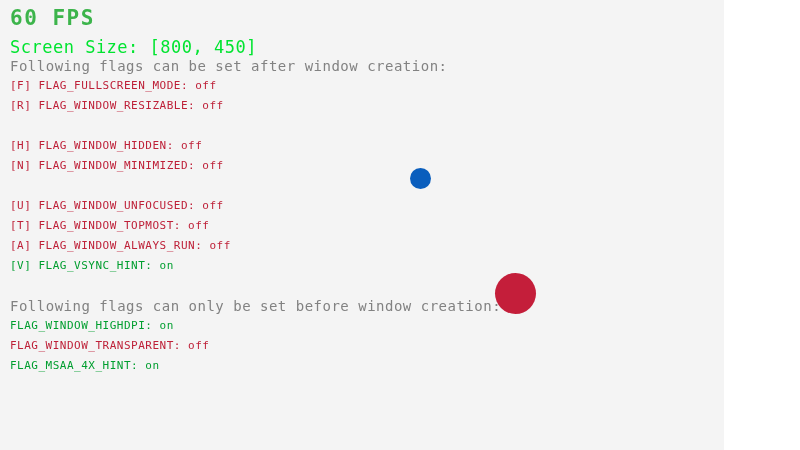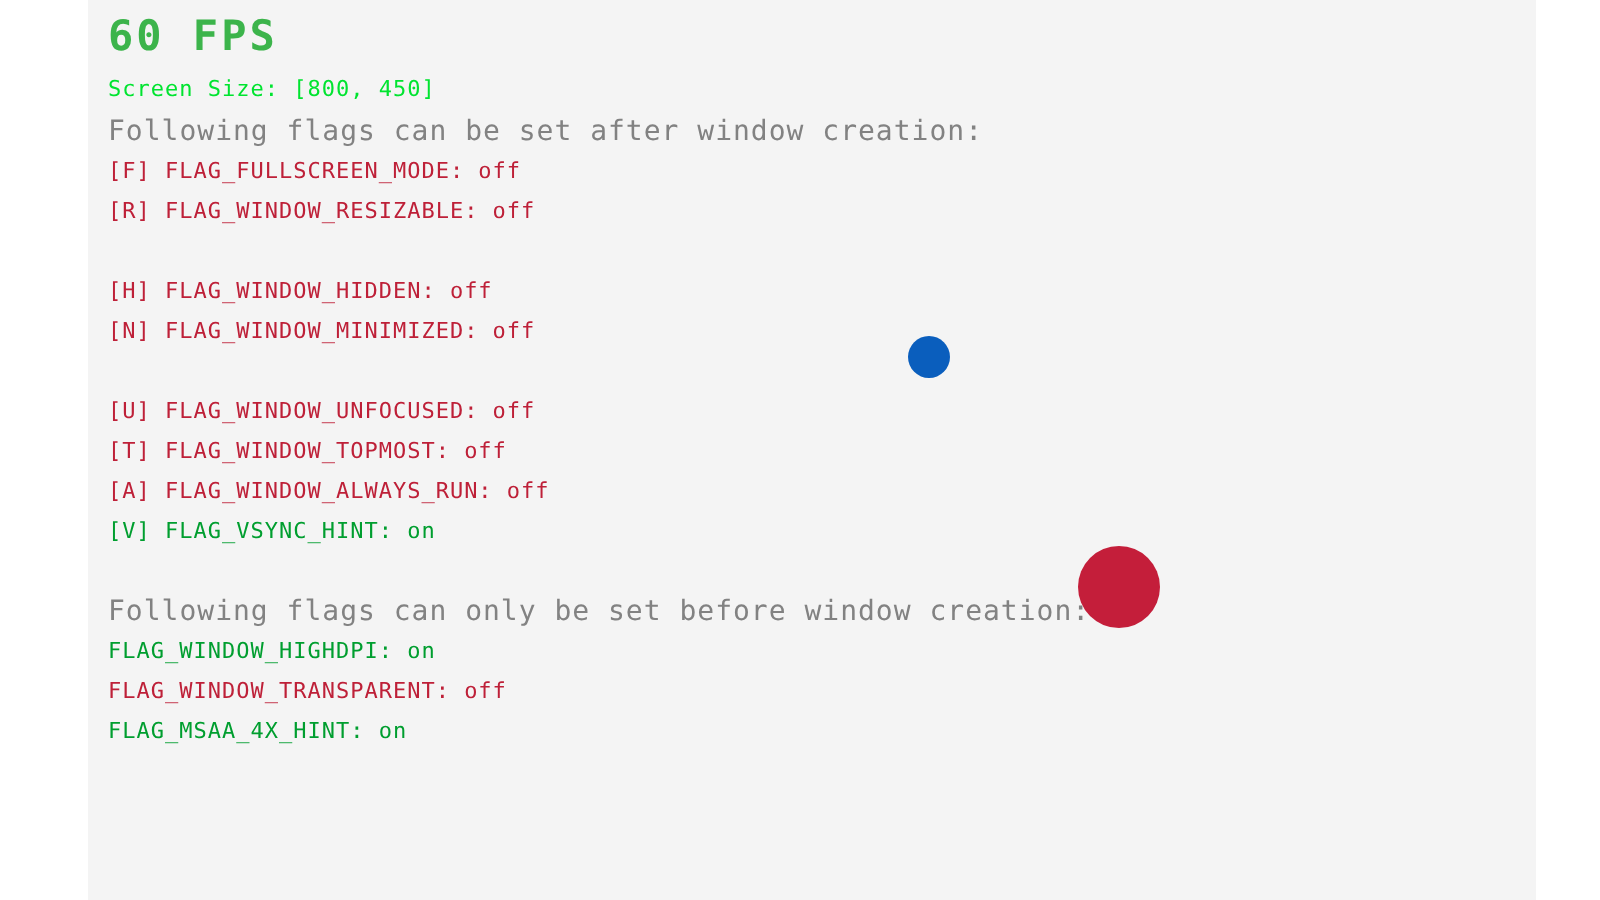--- a/index.html
+++ b/index.html
@@ -11,21 +11,20 @@
 
   #app {
     position: relative;
     width: 724px;
     height: 450px;
     overflow: hidden;
     background: #f4f4f4;
     font-family: "DejaVu Sans Mono", "Liberation Mono", monospace;
     -webkit-font-smoothing: none;
     font-smooth: never;
-    margin-left: 44px;
   }
 
   
   .txt {
     position: absolute;
     white-space: pre;
     letter-spacing: 0.5px;
     line-height: 1;
   }
 
@@ -34,21 +33,21 @@
     top: 8px;
     font-size: 21px;
     font-weight: bold;
     letter-spacing: 1.5px;
     color: #3cb44b;
   }
 
   #screen-size {
     left: 10px;
     top: 39px;
-    font-size: 11px;
+    font-size: 17px;
     color: #00e430;
   }
 
   .section-note {
     left: 10px;
     font-size: 14px;
     color: #828282;
   }
 
   #note-after  { top: 59px; }

